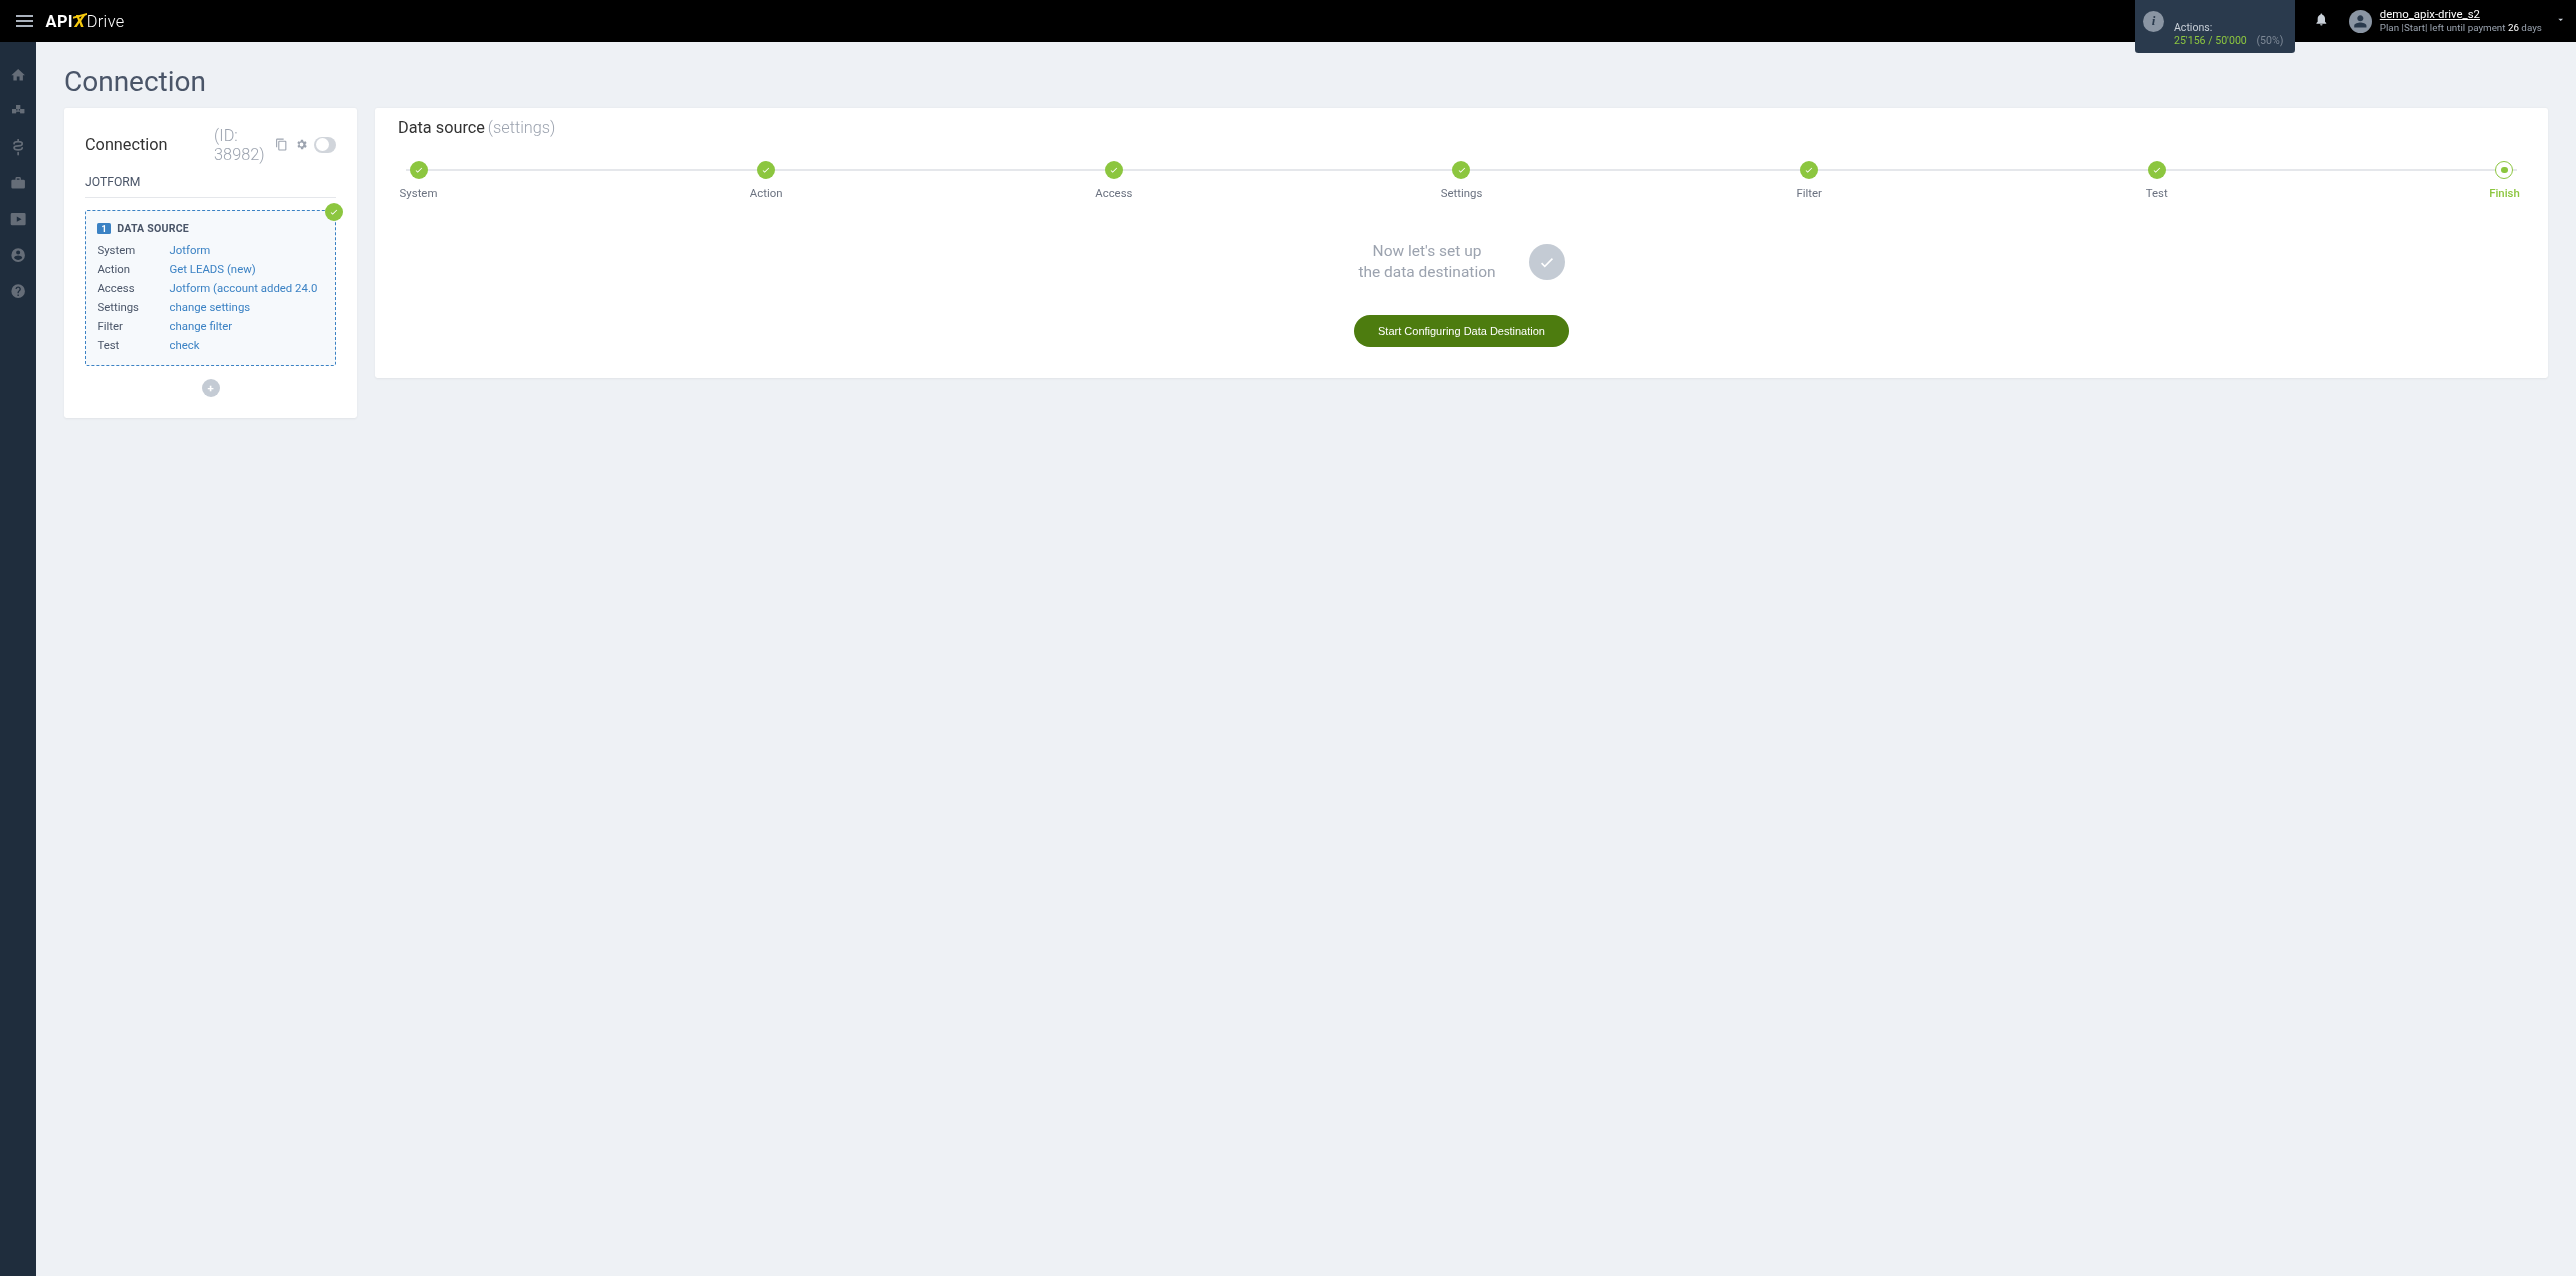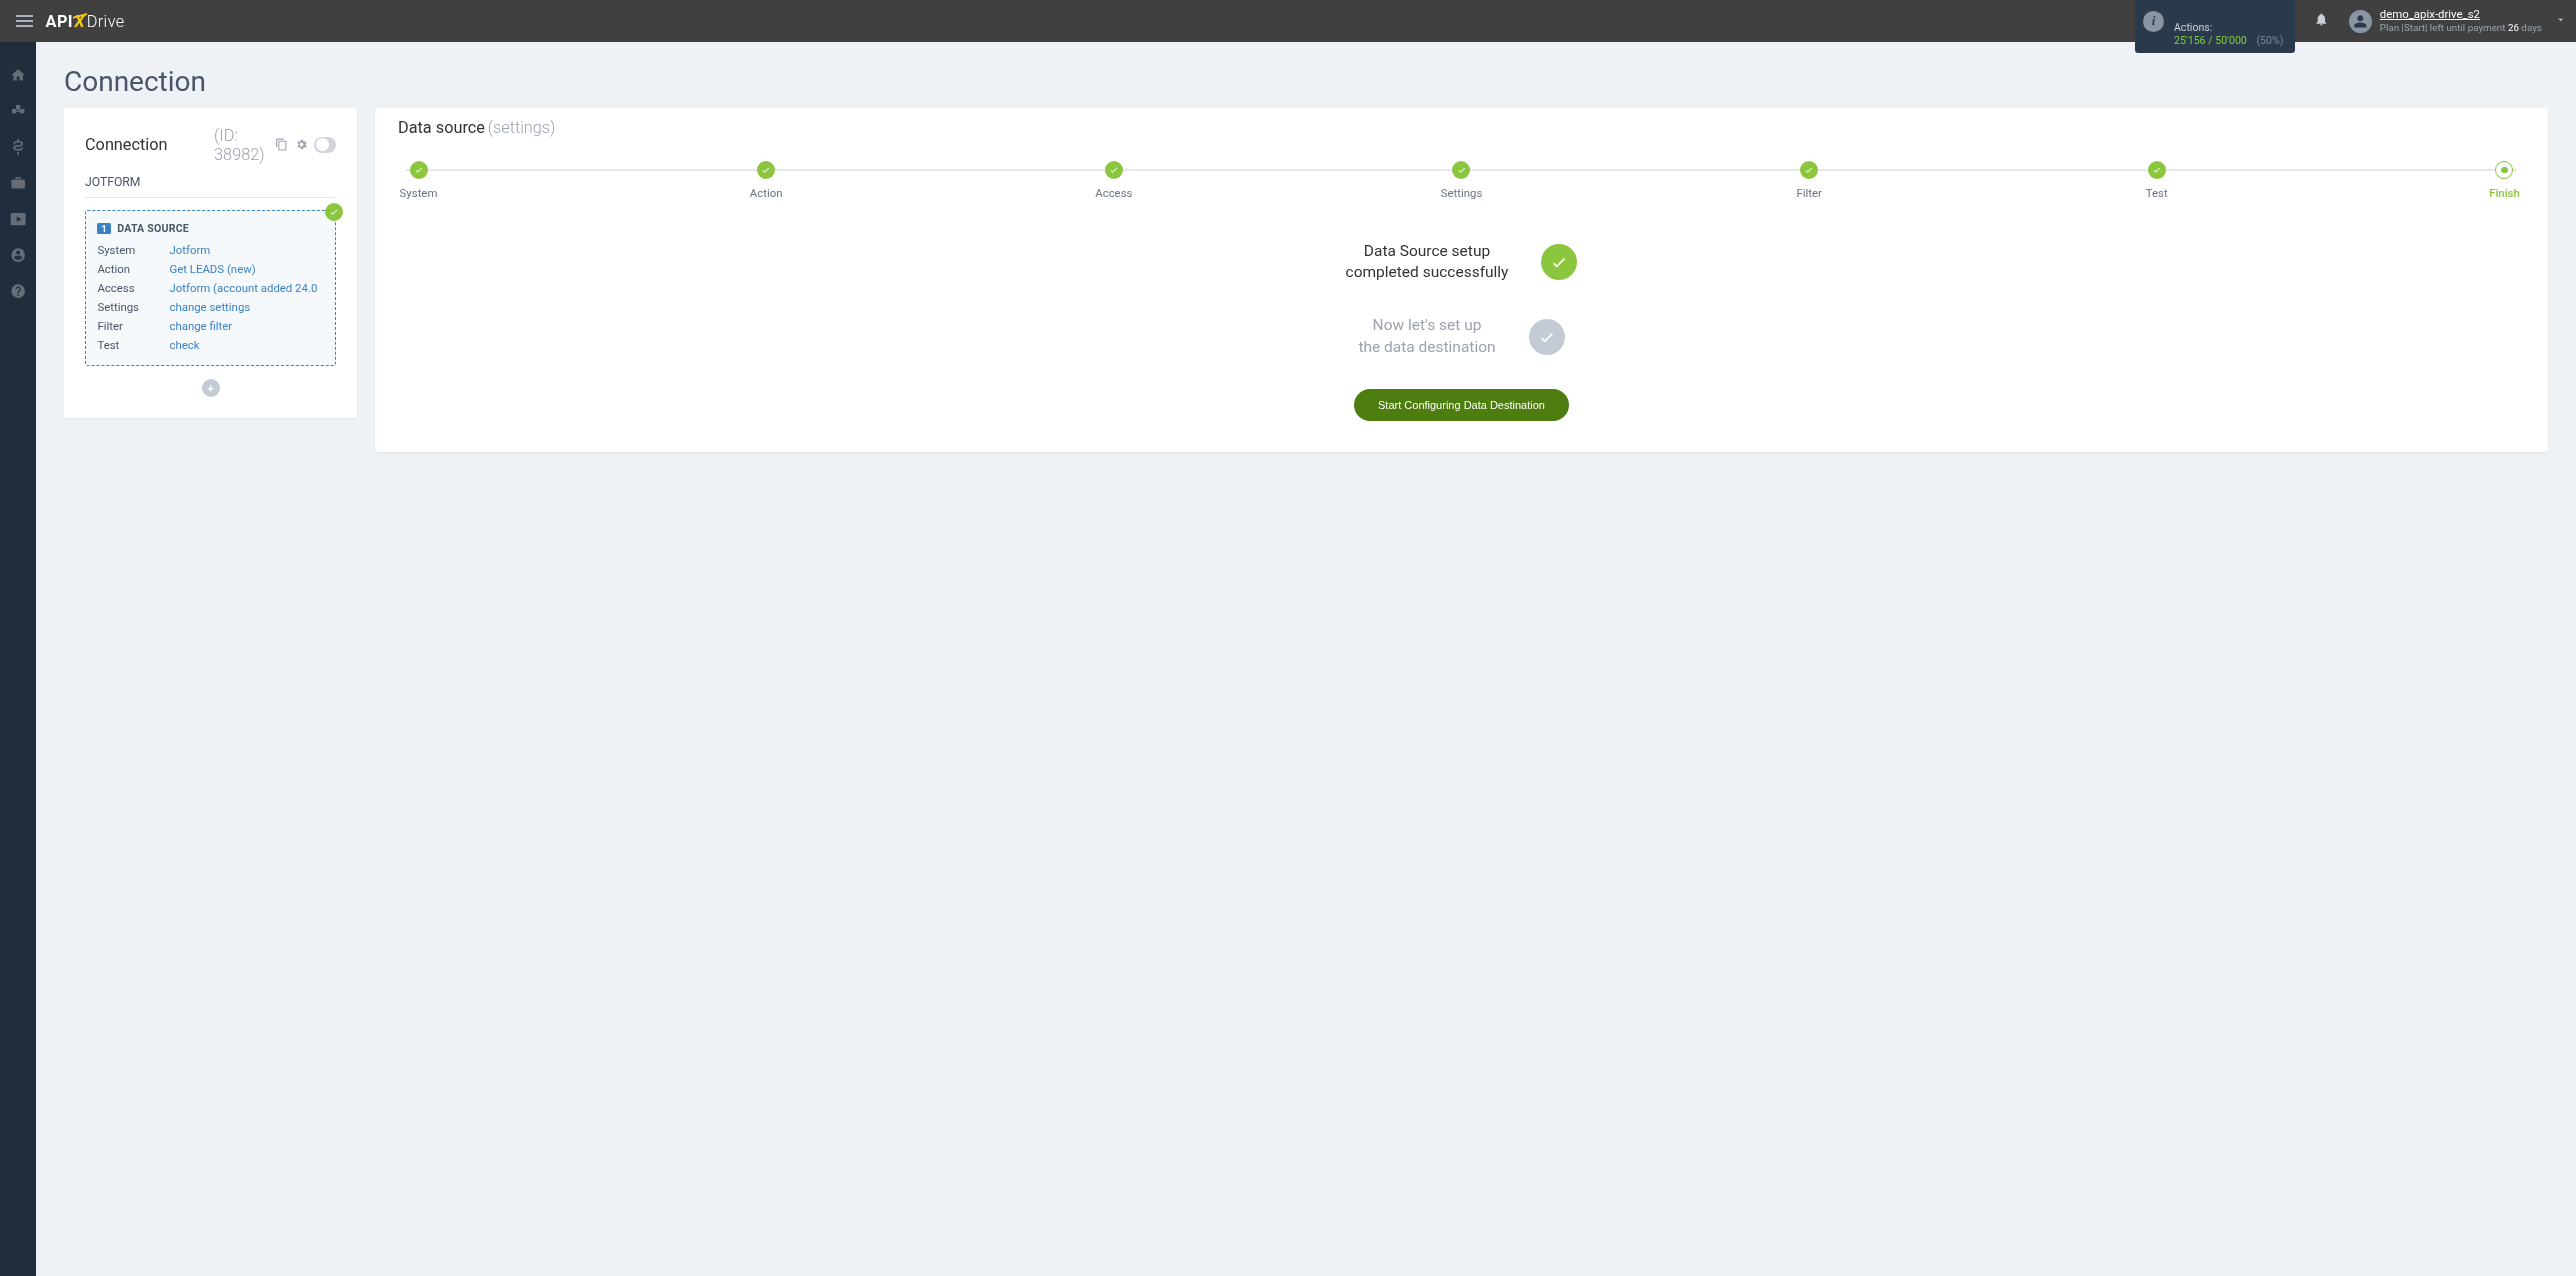--- a/index.html
+++ b/index.html
@@ -1,19 +1,19 @@
 <!DOCTYPE html>
 <html style="font-size:13px"><head>
 <meta charset="utf-8">
 <style>
 * { box-sizing: border-box; margin: 0; padding: 0; }
 body { font-family: -apple-system, BlinkMacSystemFont, "Segoe UI", Roboto, Arial, sans-serif; background: #eef1f5; color: #333; font-size: 11.4px; }
 
 
-.top-header { background: #404040; color: #fff; height: 42px; display: flex; align-items: center; padding: 0 9.8px; }
+.top-header { background: #000000; color: #fff; height: 42px; display: flex; align-items: center; padding: 0 9.8px; }
 .hamburger { display: flex; flex-direction: column; gap: 3.3px; padding: 6.5px; cursor: pointer; }
 .hamburger span { width: 16.3px; height: 1.6px; background: #aab2bd; }
 .logo { display: flex; align-items: center; margin-left: 6.5px; font-weight: bold; font-size: 16.3px; letter-spacing: 0.4px; }
 .logo .api { color: #fff; }
 .logo .x { color: #f6c90e; font-style: italic; font-weight: bold; margin: 0 1.6px; position: relative; }
 .logo .x::before { content:""; position:absolute; left:-1.6px; right:-1.6px; top:3.3px; height:2.4px; background:#f6c90e; transform:skewY(-15deg); }
 .logo .drive { color: #fff; font-weight: 300; }
 .header-right { margin-left: auto; display: flex; align-items: center; gap: 14.7px; }
 .actions-box { background: #2a3a4d; border-radius: 3.3px; padding: 4.9px 11.4px 4.9px 8.1px; display: flex; align-items: center; gap: 9.8px; }
 .actions-info-icon { width: 21px; height: 21px; border-radius: 50%; background: #8a95a3; display: flex; align-items: center; justify-content: center; color: #2a3a4d; font-weight: bold; font-style: italic; font-family: Georgia, serif; font-size: 13px; }
@@ -293,28 +293,20 @@
               </div>
               <div class="step-label">Test</div>
             </div>
             <div class="step active">
               <div class="step-circle"></div>
               <div class="step-label">Finish</div>
             </div>
           </div>
 
         <div class="status-row">
-          <div class="status-text">Data Source setup<br>completed successfully</div>
-          <div class="status-icon green">
-              <svg viewBox="0 0 24 24">
-                <path d="M9 16.2l-3.5-3.5L4 14.2l5 5 11-11-1.5-1.5z"></path>
-              </svg>
-            </div>
-        </div>
-        <div class="status-row">
           <div class="status-text muted">Now let's set up<br>the data destination</div>
           <div class="status-icon grey">
               <svg viewBox="0 0 24 24">
                 <path d="M9 16.2l-3.5-3.5L4 14.2l5 5 11-11-1.5-1.5z"></path>
               </svg>
             </div>
         </div>
 
         <button class="cta-btn">Start Configuring Data Destination</button>
       </div>

